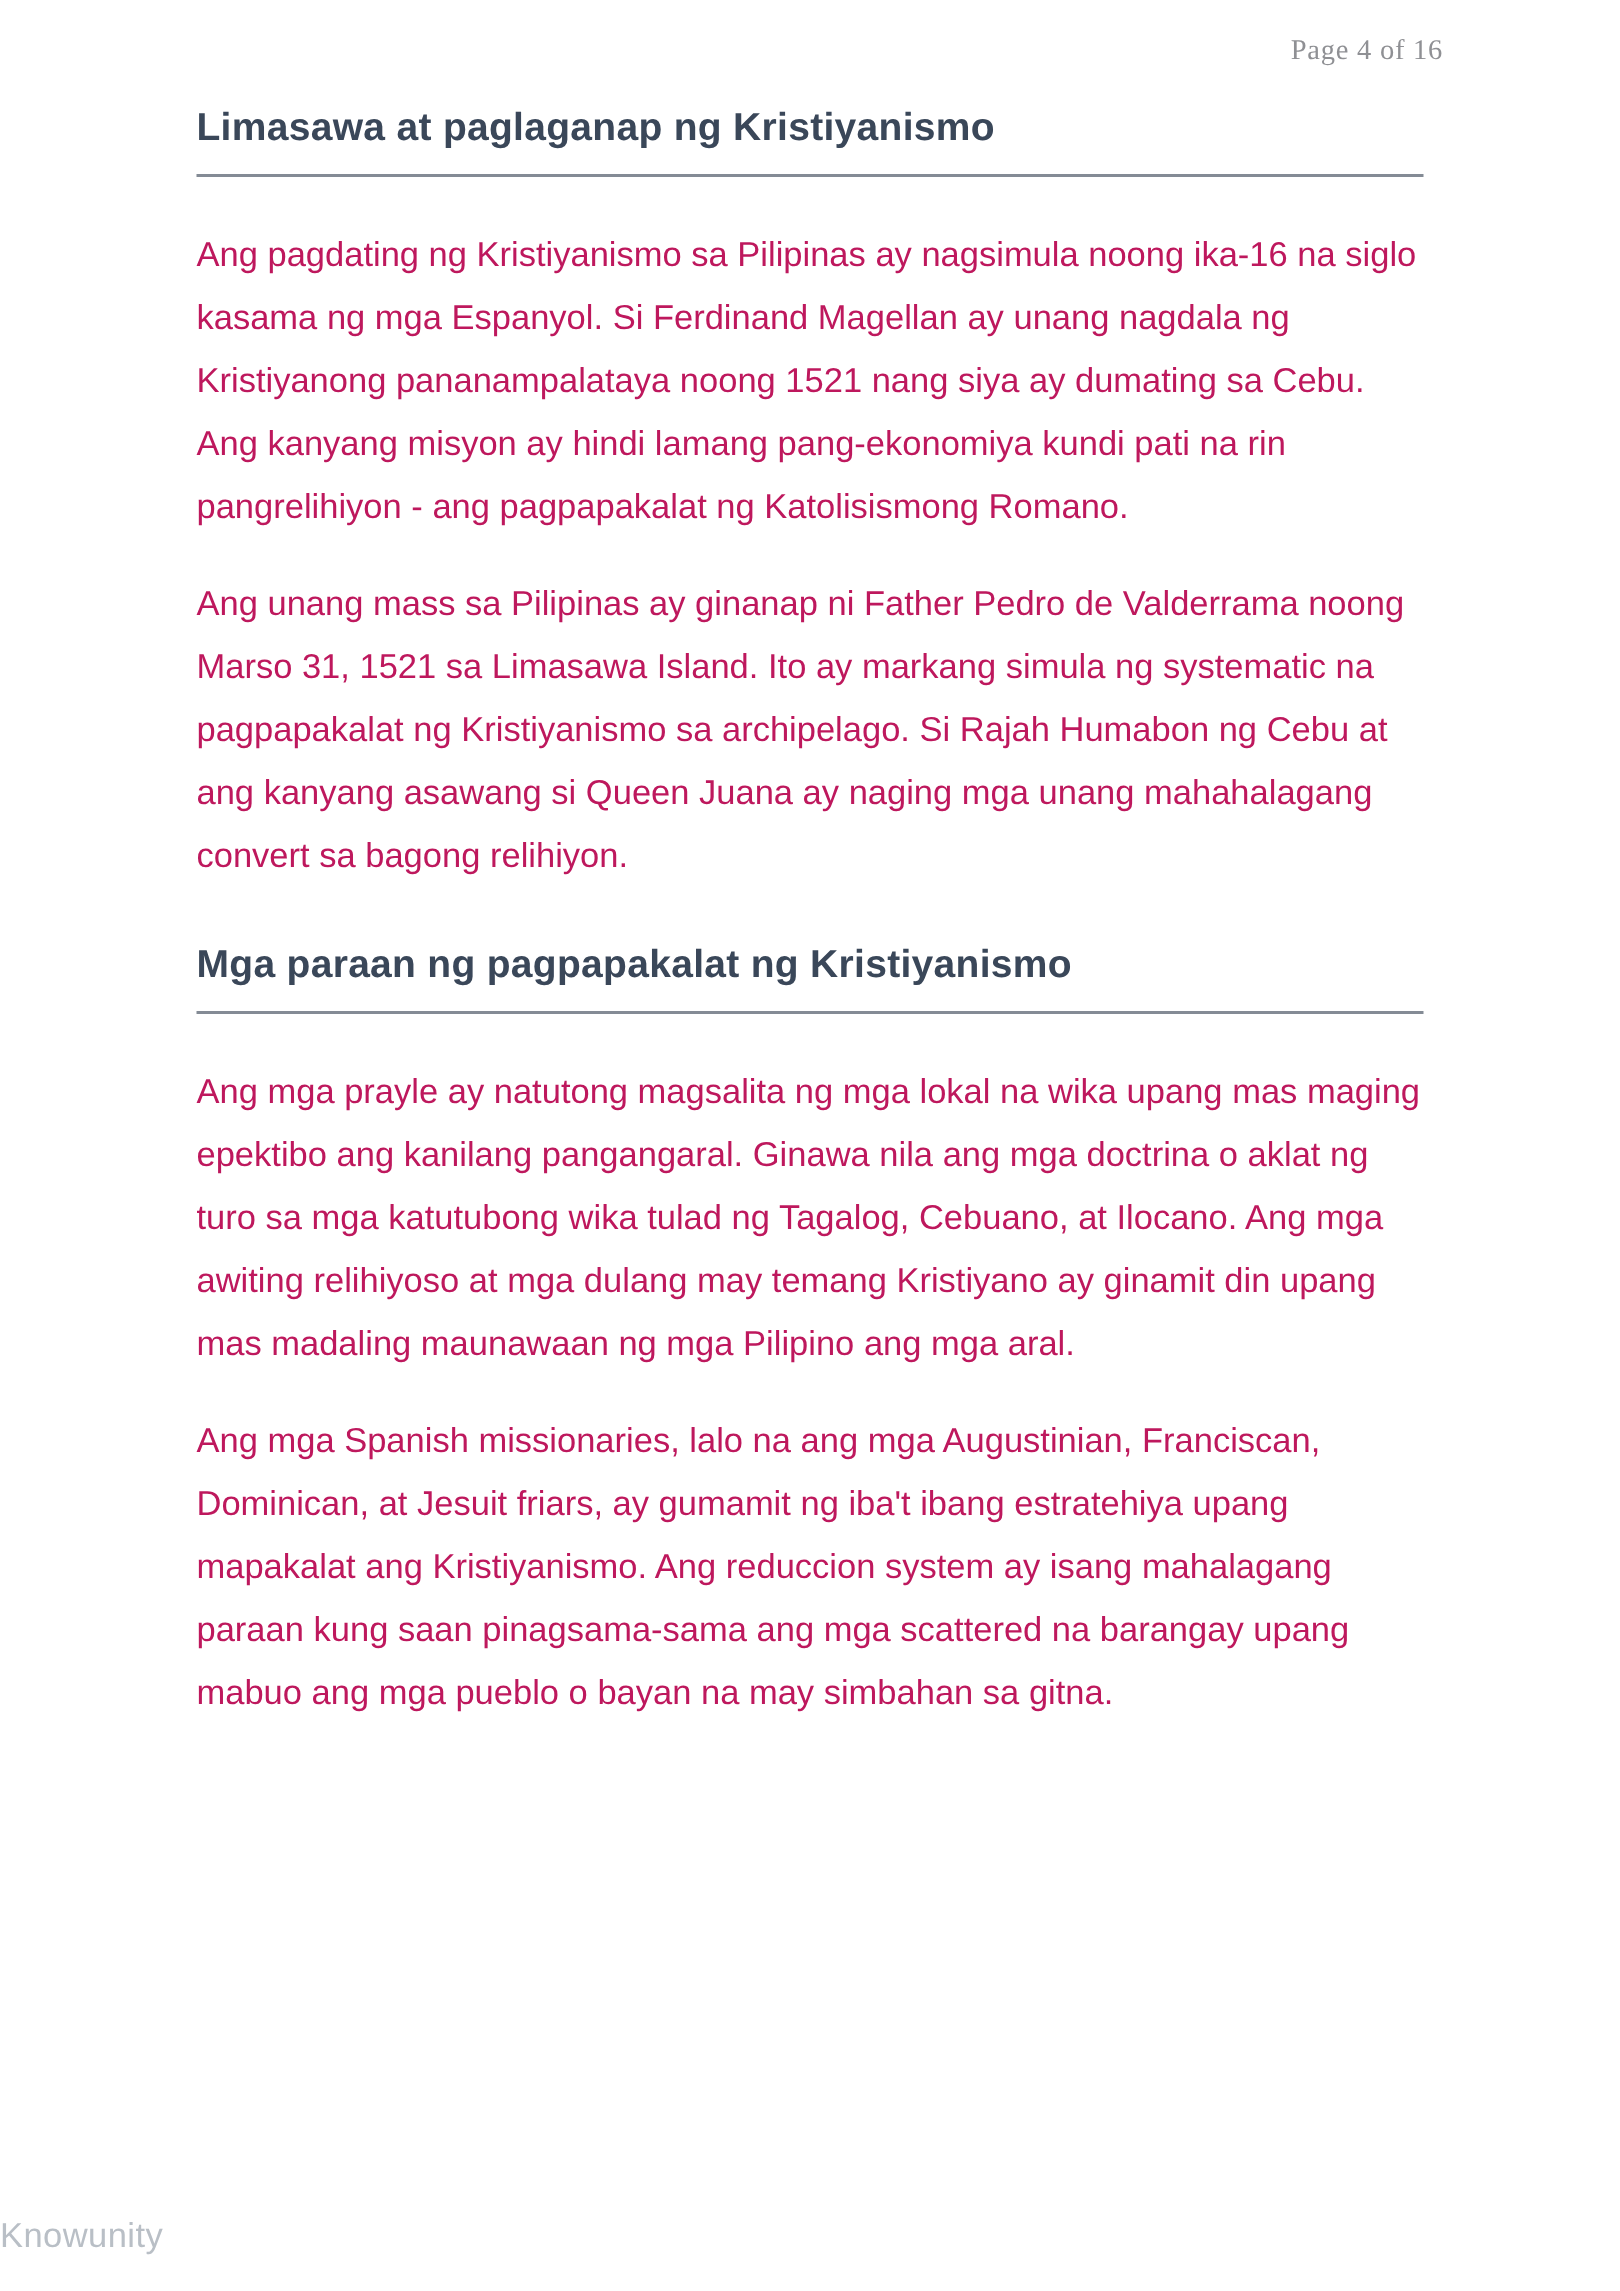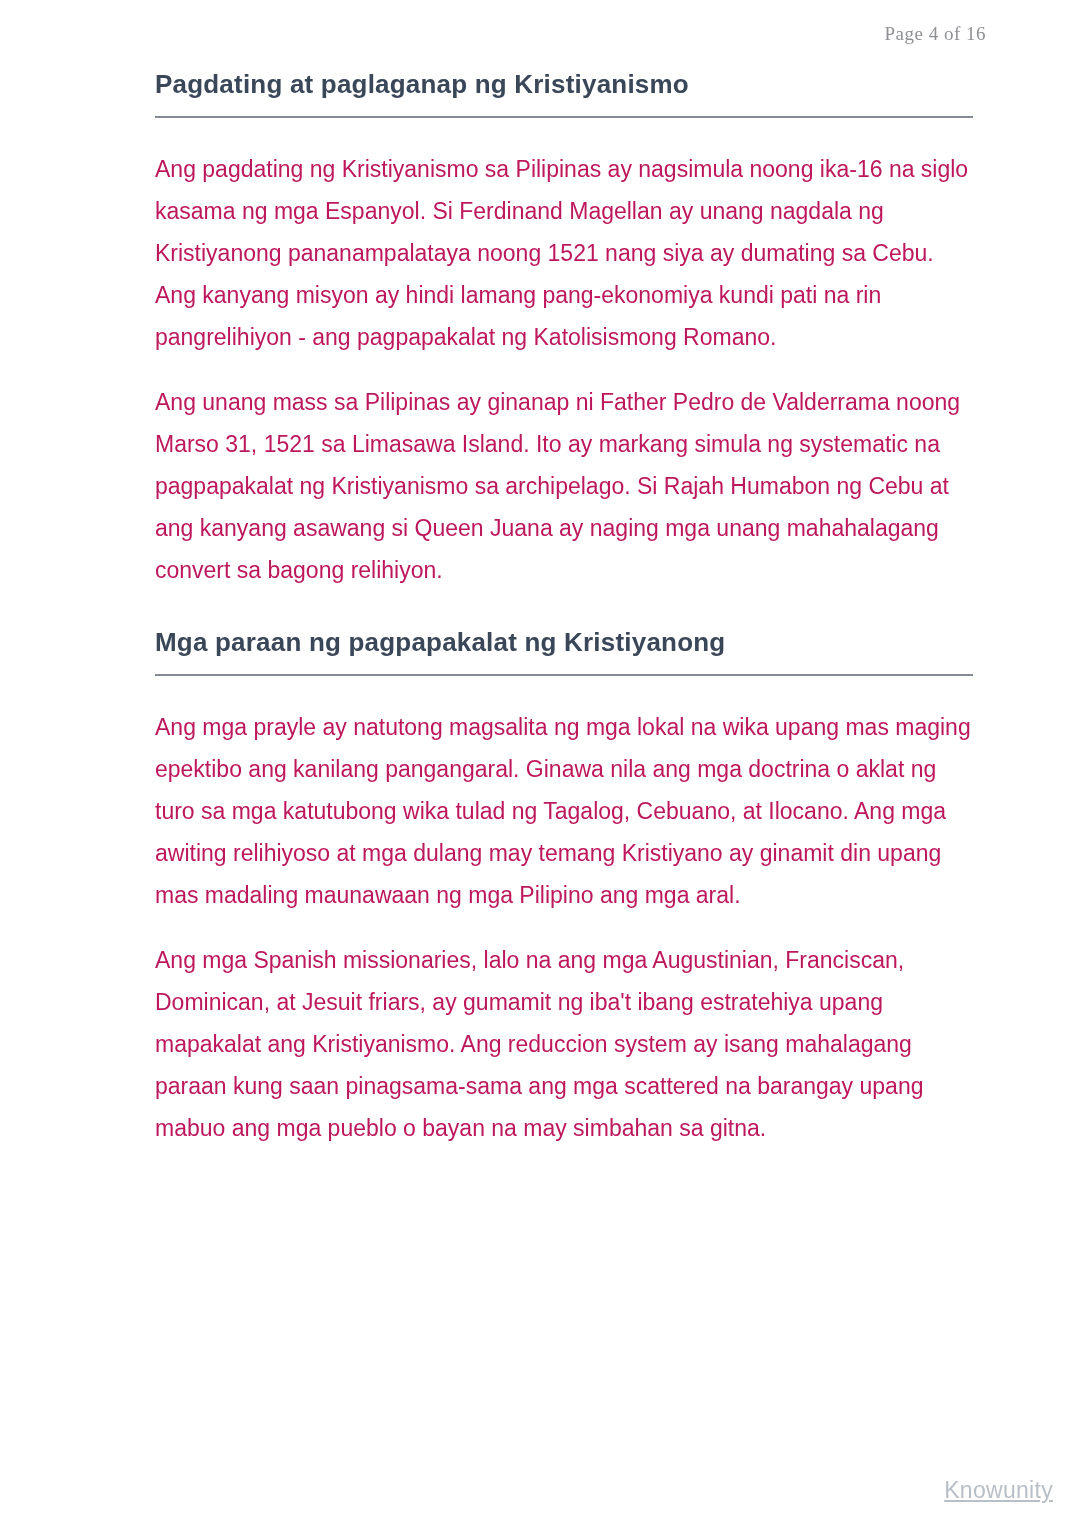--- a/index.html
+++ b/index.html
@@ -7,21 +7,20 @@
     padding: 0;
     background: #ffffff;
   }
   .page {
     position: relative;
     width: 1029px;
     height: 1527px;
     background: #ffffff;
     overflow: hidden;
     font-family: "Liberation Sans", sans-serif;
-    margin-left: 24px;
   }
   .page-indicator {
     position: absolute;
     top: 23px;
     right: 67px;
     font-family: "Liberation Serif", serif;
     font-size: 19px;
     color: #8f9094;
     letter-spacing: 0.5px;
   }
@@ -56,45 +55,44 @@
     margin-top: 23px;
   }
   section + section {
     margin-top: 37px;
   }
   .footer {
     position: absolute;
     left: 0;
     top: 1477px;
     width: 100%;
-    text-align: right;
+    text-align: left;
     font-size: 23px;
     color: #b9bfc6;
     letter-spacing: 0.3px;
-    text-decoration: underline;
   }
 </style>
 </head>
 <body>
 
 <div class="page">
 
   <div class="page-indicator">Page 4 of 16</div>
 
   <main class="content">
 
     <section>
-      <h2 class="section-heading">Pagdating at paglaganap ng Kristiyanismo</h2>
+      <h2 class="section-heading">Limasawa at paglaganap ng Kristiyanismo</h2>
       <hr class="rule">
       <p class="para">Ang pagdating ng Kristiyanismo sa Pilipinas ay nagsimula noong ika-16 na siglo kasama ng mga Espanyol. Si Ferdinand Magellan ay unang nagdala ng Kristiyanong pananampalataya noong 1521 nang siya ay dumating sa Cebu. Ang kanyang misyon ay hindi lamang pang-ekonomiya kundi pati na rin pangrelihiyon - ang pagpapakalat ng Katolisismong Romano.</p>
       <p class="para">Ang unang mass sa Pilipinas ay ginanap ni Father Pedro de Valderrama noong Marso 31, 1521 sa Limasawa Island. Ito ay markang simula ng systematic na pagpapakalat ng Kristiyanismo sa archipelago. Si Rajah Humabon ng Cebu at ang kanyang asawang si Queen Juana ay naging mga unang mahahalagang convert sa bagong relihiyon.</p>
     </section>
 
     <section>
-      <h2 class="section-heading">Mga paraan ng pagpapakalat ng Kristiyanong</h2>
+      <h2 class="section-heading">Mga paraan ng pagpapakalat ng Kristiyanismo</h2>
       <hr class="rule">
       <p class="para">Ang mga prayle ay natutong magsalita ng mga lokal na wika upang mas maging epektibo ang kanilang pangangaral. Ginawa nila ang mga doctrina o aklat ng turo sa mga katutubong wika tulad ng Tagalog, Cebuano, at Ilocano. Ang mga awiting relihiyoso at mga dulang may temang Kristiyano ay ginamit din upang mas madaling maunawaan ng mga Pilipino ang mga aral.</p>
       <p class="para">Ang mga Spanish missionaries, lalo na ang mga Augustinian, Franciscan, Dominican, at Jesuit friars, ay gumamit ng iba't ibang estratehiya upang mapakalat ang Kristiyanismo. Ang reduccion system ay isang mahalagang paraan kung saan pinagsama-sama ang mga scattered na barangay upang mabuo ang mga pueblo o bayan na may simbahan sa gitna.</p>
     </section>
 
   </main>
 
   <footer class="footer">
     <span>Knowunity</span>
   </footer>

